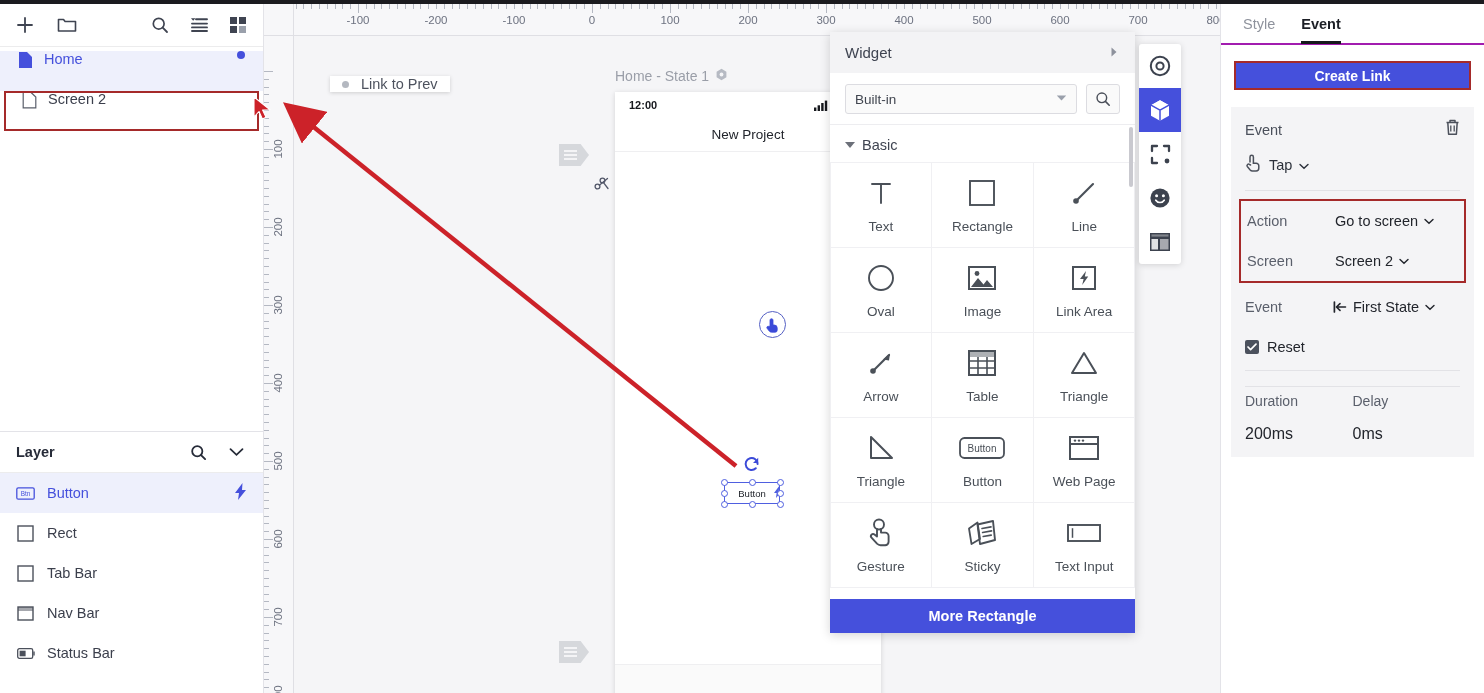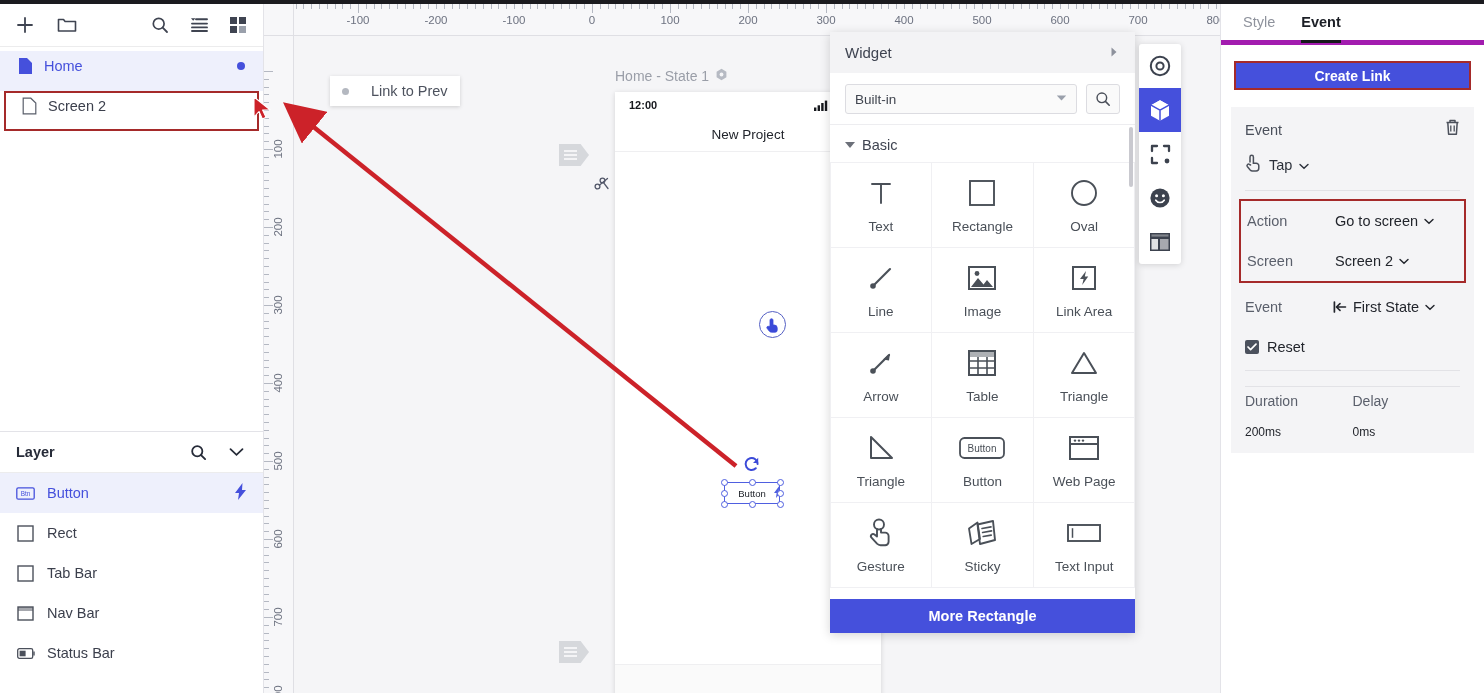--- a/index.html
+++ b/index.html
@@ -23,21 +23,21 @@
     height: 43px; display: flex; align-items: center; padding: 0 14px;
     border-bottom: 1px solid #ececed; gap: 0;
   }
   .sb-toolbar .left-ic { display: flex; gap: 20px; align-items: center; }
   .sb-toolbar .right-ic { margin-left: auto; display: flex; gap: 17px; align-items: center; }
   .icbtn { width: 22px; height: 22px; display: flex; align-items: center; justify-content: center; cursor: pointer; color: #3f4451; }
   .icbtn svg { display: block; }
 
   .screen-list { padding-top: 4px; }
   .screen-item {
-    height: 40px; display: flex; align-items: center; gap: 11px;
+    height: 40px; display: flex; gap: 11px;
     padding: 0 18px 11px 18px; cursor: pointer; font-size: 14.5px; color: #3b3f4c;
     position: relative;
   }
   .screen-item.active { background: #eef0fc; color: #4550dc; font-weight: 500; }
   .screen-item.boxed { outline: 2.5px solid #a52a2a; outline-offset: -2px; margin: 0 4px; }
   .screen-item .dot { margin-left: auto; width: 8px; height: 8px; border-radius: 50%; background: #4550dc; }
   .doc-ic { width: 15px; height: 18px; flex: none; }
 
   
   .layer-panel {
@@ -96,23 +96,23 @@
 
   .tagmark {
     position: absolute; width: 30px; height: 22px; background: #d6d8dc;
     clip-path: polygon(0 0, 72% 0, 100% 50%, 72% 100%, 0 100%);
     display: flex; align-items: center; justify-content: flex-start; padding-left: 5px;
   }
   .tagmark i { display: block; width: 13px; height: 1.8px; background: #f4f4f6; box-shadow: 0 4px 0 #f4f4f6, 0 -4px 0 #f4f4f6; }
 
   
   .link-prev {
-    position: absolute; left: 36px; top: 40px; background: #fff; padding: 7px 12px;
+    position: absolute; left: 36px; top: 40px; background: #fff; padding: 0 12px;
     font-size: 14.5px; color: #4d525e; box-shadow: 0 1px 4px rgba(0,0,0,.16);
-    display: flex; align-items: center; gap: 22px;
+    display: flex; align-items: center; gap: 12px;
   }
   .link-prev .bullet { width: 7px; height: 7px; border-radius: 50%; background: #b4b8c0; }
 
   
   .sel-btn { position: absolute; left: 430px; top: 446px; width: 56px; height: 22px; }
   .sel-btn .box { position: absolute; inset: 0; border: 1.3px solid #4f5fe0; background: #fff; display:flex; align-items:center; justify-content:center; font-size: 9.5px; color:#22252c; }
   .sel-btn .h { position: absolute; width: 7px; height: 7px; border-radius: 50%; background: #fff; border: 1.3px solid #4f5fe0; }
   .sel-btn .rot { position: absolute; left: 50%; top: -26px; transform: translateX(-50%); color: #3b4ad8; }
   .sel-btn .lightning { position:absolute; right:-2px; top:2px; color:#4f5fe0; }
 
@@ -168,21 +168,21 @@
   .edge-btn { width: 42px; height: 44px; display: flex; align-items: center; justify-content: center; cursor: pointer; color: #3c424e; }
   .edge-btn.active { background: #4550dc; color: #fff; }
 
   .canvas-sbar-v { position: absolute; right: 5px; top: 62px; width: 5px; height: 420px; background: #d0d0d6; border-radius: 3px; z-index: 10;}
 
   
   .rpanel {
     position: absolute; right: 0; top: 4px; width: 264px; height: 689px;
     background: #fff; border-left: 1px solid #e3e3e8; z-index: 30;
   }
-  .rp-tabs { height: 41px; display: flex; align-items: center; gap: 26px; padding: 0 22px; border-bottom: 5px solid #a21caf; }
+  .rp-tabs { height: 41px; display: flex; align-items: center; gap: 26px; padding: 0 22px; border-bottom: 2px solid #a21caf; }
   .rp-tab { font-size: 14.5px; color: #8e929c; cursor: pointer; height: 41px; display: flex; align-items: center; position: relative; }
   .rp-tab.active { color: #1c1f26; font-weight: bold; }
   .rp-tab.active:after { content: ""; position: absolute; left: 0; right: 0; bottom: 0; height: 3px; background: #16181d; }
 
   .create-link {
     margin: 16px 13px 0 13px; height: 29px; background: #4550dc; color: #fff;
     display: flex; align-items: center; justify-content: center; font-size: 14px; font-weight: 600;
     border: 2.5px solid #a52a2a; cursor: pointer;
   }
   .event-card { margin: 17px 10px 0 10px; background: #f4f4f6; padding: 12px 14px 14px 14px; }
@@ -201,21 +201,21 @@
   .ev-reset { display: flex; align-items: center; gap: 8px; font-size: 14.5px; color: #22252c; margin-top: 12px; cursor: pointer; }
   .cbox { width: 14px; height: 14px; background: #4b515d; border-radius: 2px; display:flex; align-items:center; justify-content:center; }
 
   .ev-trans { display: flex; align-items: center; height: 44px; font-size: 14.5px; }
   .ev-trans .k { width: 88px; color: #5a5f6b; }
   .trans-ic { width: 22px; height: 22px; background: #d8d8dc; display: flex; align-items: center; justify-content: center; margin-right: 8px; }
 
   .ev-dur { display: flex; padding-top: 6px; }
   .ev-dur .col { width: 108px; }
   .ev-dur .hd { font-size: 14px; color: #5a5f6b; }
-  .ev-dur .vl { font-size: 12px; color: #22252c; margin-top: 16px; cursor: pointer; }
+  .ev-dur .vl { font-size: 16px; color: #22252c; margin-top: 16px; cursor: pointer; }
 
   .cursor-arrow { position: absolute; left: 253px; top: 96px; z-index: 60; }
   svg { overflow: visible; }
 </style>
 </head>
 <body>
 
 <div id="app">
 
   <div class="topstrip"></div>
@@ -774,34 +774,34 @@
             <svg width="28" height="28" viewBox="0 0 28 28">
                 <rect x="2" y="2" width="24" height="24" fill="none" stroke="#4a5058" stroke-width="1.9"></rect>
               </svg>
           </span>
           <span class="lbl">Rectangle</span>
         </div>
 
         <div class="wp-cell">
           <span class="ic">
             <svg width="28" height="28" viewBox="0 0 28 28">
-                <circle cx="14" cy="14" r="12" fill="none" stroke="#4a5058" stroke-width="1.9"></circle>
-              </svg>
-          </span>
-          <span class="lbl">Oval</span>
-        </div>
-
-        <div class="wp-cell">
-          <span class="ic">
-            <svg width="28" height="28" viewBox="0 0 28 28">
                 <path d="M6 22L23 5" stroke="#4a5058" stroke-width="2.1" stroke-linecap="round"></path>
                 <circle cx="6" cy="22" r="2.8" fill="#4a5058"></circle>
               </svg>
           </span>
           <span class="lbl">Line</span>
+        </div>
+
+        <div class="wp-cell">
+          <span class="ic">
+            <svg width="28" height="28" viewBox="0 0 28 28">
+                <circle cx="14" cy="14" r="12" fill="none" stroke="#4a5058" stroke-width="1.9"></circle>
+              </svg>
+          </span>
+          <span class="lbl">Oval</span>
         </div>
 
         <div class="wp-cell">
           <span class="ic">
             <svg width="28" height="24" viewBox="0 0 28 24">
                 <rect x="1" y="1" width="26" height="22" fill="none" stroke="#4a5058" stroke-width="2"></rect>
                 <path d="M3 21l7-9 5.5 6.5L19 14l6 7z" fill="#4a5058"></path>
                 <circle cx="9" cy="7.5" r="2.4" fill="#4a5058"></circle>
               </svg>
           </span>

